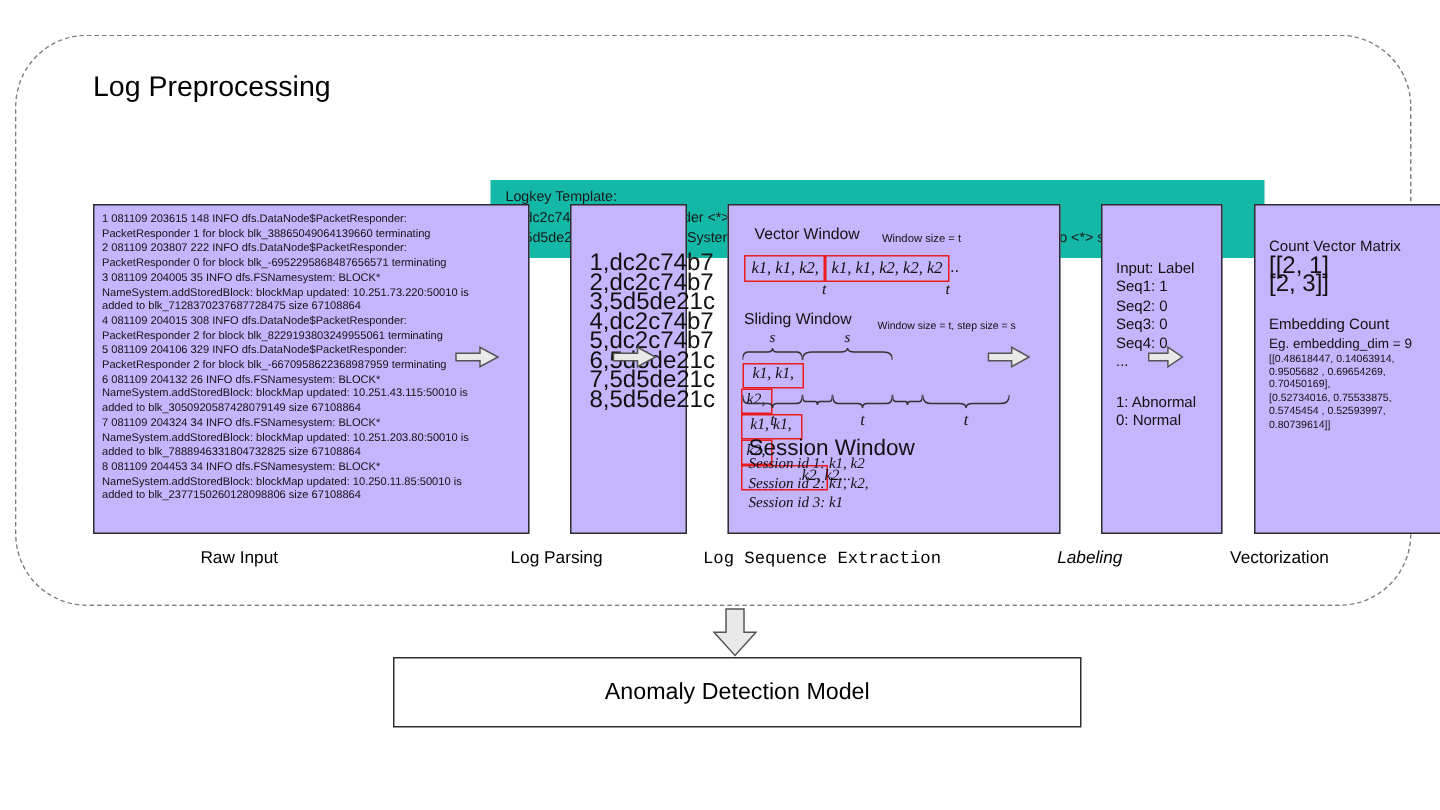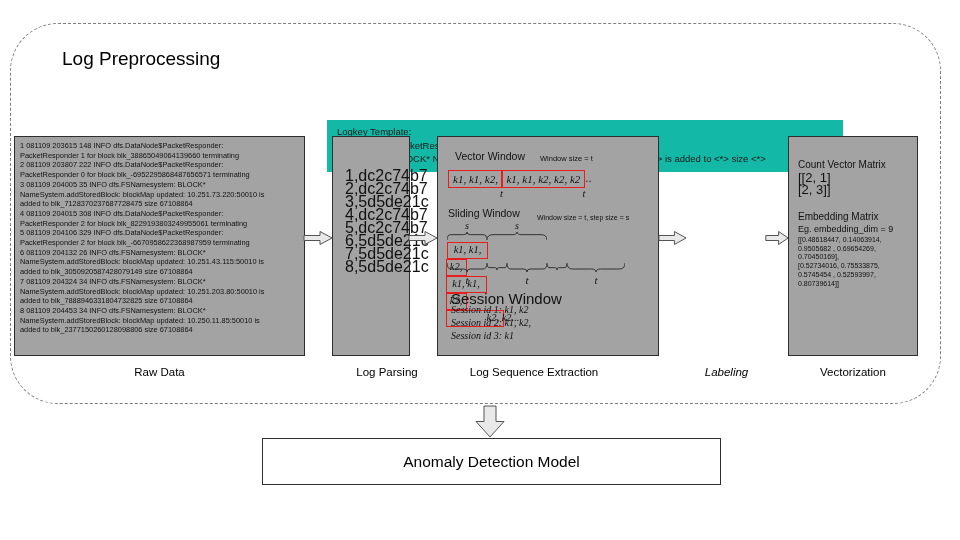--- a/index.html
+++ b/index.html
@@ -7,21 +7,21 @@
   .canvas{position:relative;width:960px;height:532px;}
 
   .dashed-container{position:absolute;left:10px;top:23px;width:931px;height:381px;
     border:1.5px dashed #7d7d7d;border-radius:48px;box-sizing:border-box;}
 
   .diagram-title{position:absolute;left:62px;top:48px;font-size:19px;color:#000;}
 
   .template-box{position:absolute;left:327px;top:76px;width:516px;height:52px;background:#14b8a6;margin-top:44px;}
   .template-text{position:absolute;left:10px;top:5px;font-size:9.5px;line-height:13.5px;white-space:pre-line;color:#1a1a1a;}
 
-  .stage{position:absolute;top:136px;height:220px;background:#a3a3a3;border:1px solid #2e2e2e;box-sizing:border-box;}
+  .stage{position:absolute;top:136px;height:220px;background:#c4b5fd;border:1px solid #2e2e2e;box-sizing:border-box;margin-left:48px;}
   .stage-raw{left:14px;width:291px;}
   .stage-parsing{left:332px;width:78px;}
   .stage-seq{left:437px;width:222px;}
   .stage-labeling{left:686px;width:81px;}
   .stage-vector{left:788px;width:130px;}
 
   .raw-text{position:absolute;left:5px;top:4px;width:282px;font-size:7.4px;line-height:9.7px;white-space:pre-line;}
   .parsing-text{position:absolute;left:12px;top:32px;font-size:16px;line-height:13px;white-space:pre-line;}
 
   .fw-title{position:absolute;left:17px;top:13px;font-size:10.5px;}
@@ -52,27 +52,27 @@
   .tbl1{left:9px;width:40px;} .tbl2{left:69px;width:40px;} .tbl3{left:129px;width:58px;}
 
   .ss-title{position:absolute;left:13px;top:153px;font-size:15px;}
   .ss-lines{position:absolute;left:13px;top:166px;font-family:"Liberation Serif",serif;font-style:italic;
     font-size:10px;line-height:13px;white-space:pre-line;}
 
   .lab-lines{position:absolute;left:9px;top:37px;font-size:10px;line-height:12.4px;white-space:pre-line;}
   .lab-legend{position:absolute;left:9px;top:126px;font-size:10px;line-height:12.4px;white-space:pre-line;}
 
   .cv-title{position:absolute;left:9px;top:22px;font-size:10px;}
-  .cv-lines{position:absolute;left:9px;top:35px;font-size:13px;line-height:12px;white-space:pre-line;text-align:right;}
+  .cv-lines{position:absolute;left:9px;top:35px;font-size:16px;line-height:12px;white-space:pre-line;text-align:right;}
   .em-title{position:absolute;left:9px;top:74px;font-size:10px;}
   .em-note{position:absolute;left:9px;top:87px;font-size:9px;}
   .em-lines{position:absolute;left:9px;top:99px;font-size:7px;line-height:8.7px;white-space:pre-line;}
 
   .stage-label{position:absolute;top:366px;text-align:center;font-size:11.5px;color:#000;}
-  .sl-raw{left:14px;width:291px;} .sl-parsing{left:348px;width:78px;} .sl-seq{left:423px;width:222px;}
+  .sl-raw{left:14px;width:291px;} .sl-parsing{left:332px;width:78px;} .sl-seq{left:437px;width:222px;font-family:Liberation Mono, monospace;}
   .sl-labeling{left:686px;width:81px;font-style:italic;} .sl-vector{left:788px;width:130px;}
 
   .harrow{position:absolute;top:229px;height:18px;}
   .ha1{left:303px;width:30px;} .ha2{left:408px;width:30px;} .ha3{left:658px;width:29px;} .ha4{left:765px;width:24px;}
   .darrow{position:absolute;left:475px;top:405px;width:30px;height:33px;}
 
   .anomaly-box{position:absolute;left:262px;top:438px;width:459px;height:47px;border:1px solid #2e2e2e;
     box-sizing:border-box;display:flex;align-items:center;justify-content:center;font-size:15.5px;color:#000;}
   svg{display:block;}
 </style>
@@ -175,26 +175,36 @@
     <div class="tbl tbl1">t</div>
     <div class="tbl tbl2">t</div>
     <div class="tbl tbl3">t</div>
 
     <div class="ss-title">Session Window</div>
     <div class="ss-lines">Session id 1: k1, k2
 Session id 2: k1, k2,
 Session id 3: k1</div>
   </div>
 
+  <div class="stage stage-labeling">
+    <div class="lab-lines">Input: Label
+Seq1: 1
+Seq2: 0
+Seq3: 0
+Seq4: 0
+...</div>
+    <div class="lab-legend">1: Abnormal
+0: Normal</div>
+  </div>
 
   <div class="stage stage-vector">
     <div class="cv-title">Count Vector Matrix</div>
     <div class="cv-lines">[[2, 1]
 [2, 3]]</div>
-    <div class="em-title">Embedding Matrix</div>
+    <div class="em-title">Embedding Count</div>
     <div class="em-note">Eg. embedding_dim = 9</div>
     <div class="em-lines">[[0.48618447, 0.14063914,
 0.9505682 , 0.69654269,
 0.70450169],
 [0.52734016, 0.75533875,
 0.5745454 , 0.52593997,
 0.80739614]]</div>
   </div>
 
   <svg class="harrow ha1" viewBox="0 0 30 18" preserveAspectRatio="none">
@@ -203,21 +213,21 @@
   <svg class="harrow ha2" viewBox="0 0 30 18" preserveAspectRatio="none">
       <path d="M1,6.5 H17 V2.5 L29,9 L17,15.5 V11.5 H1 Z" fill="#e9e9e9" stroke="#555" stroke-width="1" vector-effect="non-scaling-stroke"></path>
     </svg>
   <svg class="harrow ha3" viewBox="0 0 30 18" preserveAspectRatio="none">
       <path d="M1,6.5 H17 V2.5 L29,9 L17,15.5 V11.5 H1 Z" fill="#e9e9e9" stroke="#555" stroke-width="1" vector-effect="non-scaling-stroke"></path>
     </svg>
   <svg class="harrow ha4" viewBox="0 0 30 18" preserveAspectRatio="none">
       <path d="M1,6.5 H17 V2.5 L29,9 L17,15.5 V11.5 H1 Z" fill="#e9e9e9" stroke="#555" stroke-width="1" vector-effect="non-scaling-stroke"></path>
     </svg>
 
-  <div class="stage-label sl-raw">Raw Data</div>
+  <div class="stage-label sl-raw">Raw Input</div>
   <div class="stage-label sl-parsing">Log Parsing</div>
   <div class="stage-label sl-seq">Log Sequence Extraction</div>
   <div class="stage-label sl-labeling">Labeling</div>
   <div class="stage-label sl-vector">Vectorization</div>
 
   <svg class="darrow" viewBox="0 0 30 32" preserveAspectRatio="none">
       <path d="M9,1 H21 V16 H29 L15,31 L1,16 H9 Z" fill="#e9e9e9" stroke="#555" stroke-width="1" vector-effect="non-scaling-stroke"></path>
     </svg>
 
   <div class="anomaly-box">

